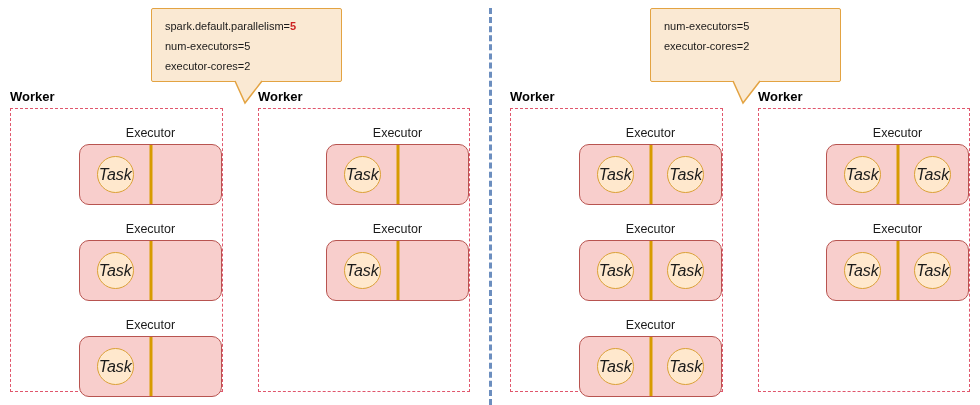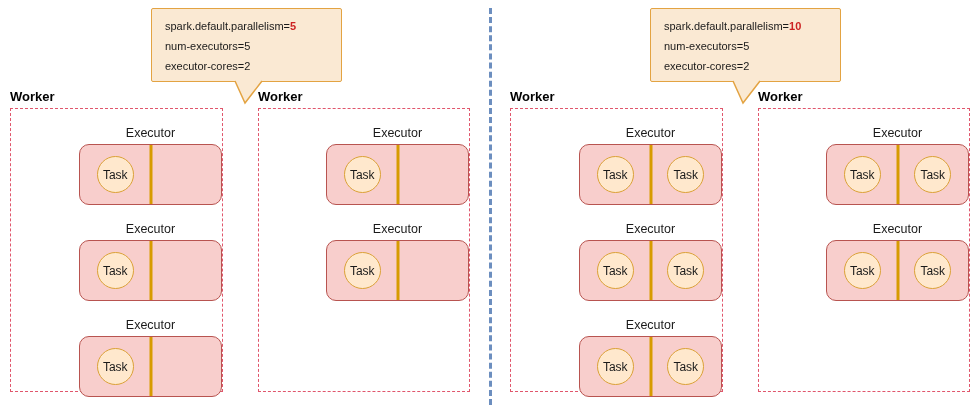--- a/index.html
+++ b/index.html
@@ -111,41 +111,41 @@
   }
   .task {
     width: 37px;
     height: 37px;
     border-radius: 50%;
     background: #ffe8cd;
     border: 1.5px solid #dba137;
     display: flex;
     align-items: center;
     justify-content: center;
-    font-size: 12px;
+    font-size: 16px;
     color: #1a1a1a;
+    font-style: italic;
   }
 </style>
 </head>
 <body>
 
 <div class="canvas">
 
   <div class="callout" style="left:151px">
     <div class="callout-line"><span>spark.default.parallelism=</span><span class="hl">5</span></div>
     <div class="callout-line">num-executors=5</div>
     <div class="callout-line">executor-cores=2</div>
     <svg class="tail" style="left:82px" viewBox="0 0 30 26">
       <path d="M1,0 L11,22 L28,0 Z" fill="#fae9d3" stroke="none"></path>
       <path d="M1,0 L11,22 L28,0" fill="none" stroke="#e3a342" stroke-width="1.5"></path>
     </svg>
   </div>
 
   <div class="callout" style="left:650px">
-    <div class="callout-line"><span>spark.default.parallelism=</span><span class="hl">10</span></div>
     <div class="callout-line">num-executors=5</div>
     <div class="callout-line">executor-cores=2</div>
     <svg class="tail" style="left:81px" viewBox="0 0 30 26">
       <path d="M1,0 L11,22 L28,0 Z" fill="#fae9d3" stroke="none"></path>
       <path d="M1,0 L11,22 L28,0" fill="none" stroke="#e3a342" stroke-width="1.5"></path>
     </svg>
   </div>
 
   <div class="panel-divider"></div>
 

